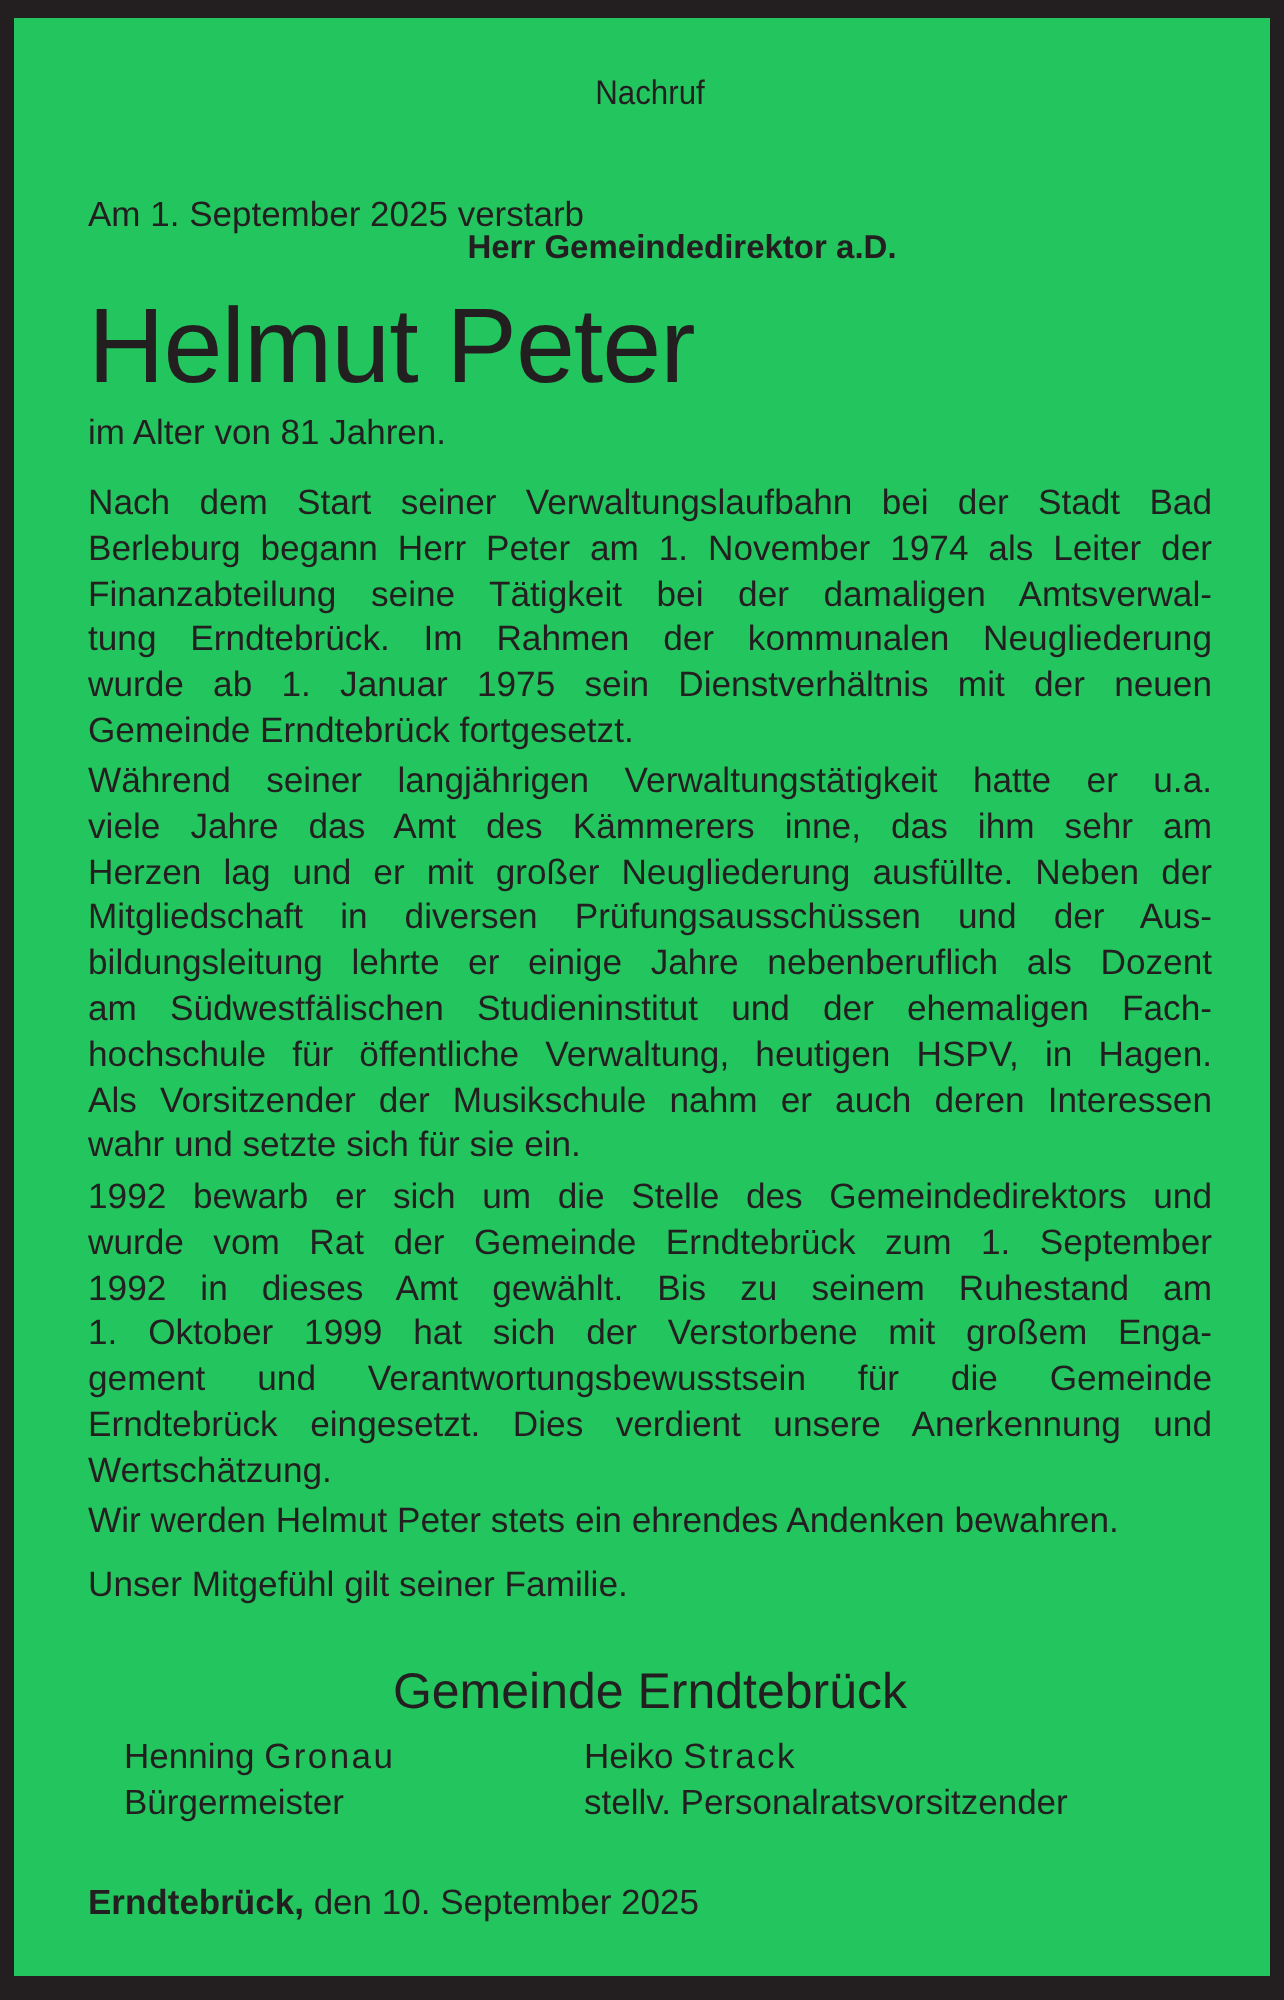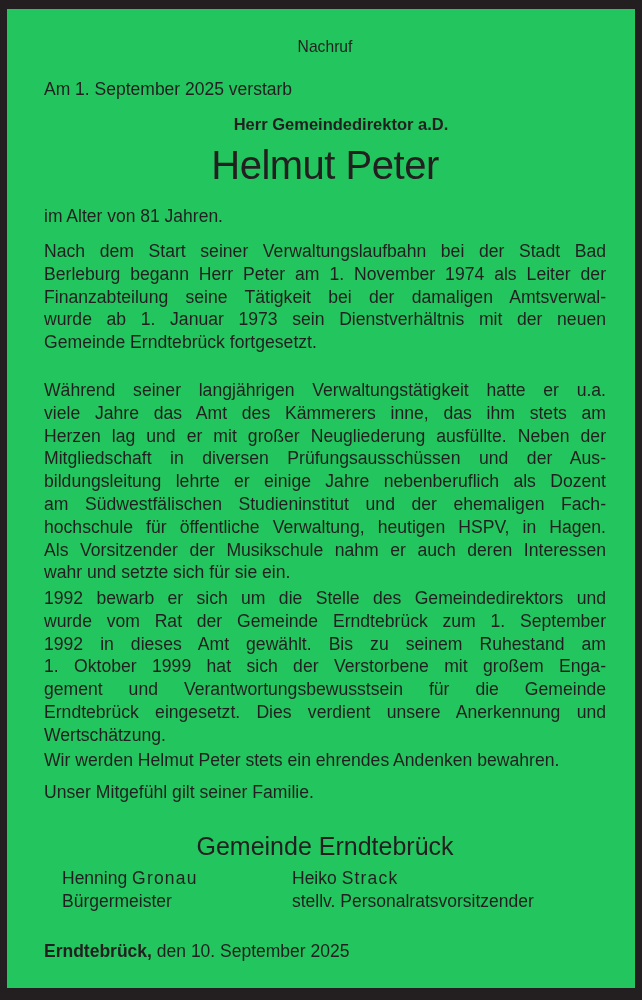--- a/index.html
+++ b/index.html
@@ -2,54 +2,55 @@
 <html><head>
 <meta charset="utf-8">
 <style>
   html, body { margin: 0; padding: 0; }
   body { width: 642px; height: 1000px; background: #231f20; font-family: "Liberation Sans", sans-serif; color: #231f20; }
   .frame { position: absolute; left: 7px; top: 9px; width: 628px; height: 979px; background: #22c55e; }
   .content { position: absolute; left: 37px; top: 0; width: 562px; }
   .nachruf { position: absolute; left: 0; width: 562px; top: 28px; font-size: 17px; text-align: center; transform: scaleX(0.92); }
   .line { position: absolute; left: 0; font-size: 17.5px; white-space: nowrap; }
   .title { position: absolute; left: 16px; width: 562px; top: 106px; font-size: 16.5px; font-weight: bold; text-align: center; }
-  .name { position: absolute; left: 0; width: 562px; top: 134px; font-size: 40px; text-align: center; letter-spacing: -0.5px; }
+  .name { position: absolute; left: 0; width: 562px; top: 134px; font-size: 53px; letter-spacing: -0.5px; }
   .para { position: absolute; left: 0; width: 562px; font-size: 17.6px; line-height: 22.8px; text-align: justify; text-align-last: left; }
   .para span.l { display: block; text-align: justify; text-align-last: justify; white-space: nowrap; }
   .para span.last { text-align-last: left; }
   .org { position: absolute; left: 0; width: 562px; top: 823px; font-size: 25px; text-align: center; }
   .sig { position: absolute; top: 858px; font-size: 17.5px; text-align: left; line-height: 23px; }
   .sig1 { left: 18px; width: 192px; }
   .sig2 { left: 248px; width: 300px; }
   .spaced { letter-spacing: 1.2px; }
   .date { position: absolute; left: 0; top: 932px; font-size: 17.5px; white-space: nowrap; }
   .date b { font-weight: bold; margin-top: 22px; }
 </style>
 </head>
 <body>
 
 <div class="frame">
   <div class="content">
     <div class="nachruf">Nachruf</div>
-    <div class="line" style="top:70px;">Am 1. September 2025 verstarb</div>
+    <div class="line" style="top:88px;">Am 1. September 2025 verstarb</div>
     <div class="title">Herr Gemeindedirektor a.D.</div>
     <div class="name">Helmut Peter</div>
     <div class="line" style="top:197px;">im Alter von 81 Jahren.</div>
 
     <div class="para" style="top:231px;">
       <span class="l">Nach dem Start seiner Verwaltungslaufbahn bei der Stadt Bad</span>
       <span class="l">Berleburg begann Herr Peter am 1. November 1974 als Leiter der</span>
       <span class="l">Finanzabteilung seine Tätigkeit bei der damaligen Amtsverwal-</span>
-      <span class="l">wurde ab 1. Januar 1973 sein Dienstverhältnis mit der neuen</span>
+      <span class="l">tung Erndtebrück. Im Rahmen der kommunalen Neugliederung</span>
+      <span class="l">wurde ab 1. Januar 1975 sein Dienstverhältnis mit der neuen</span>
       <span class="l last">Gemeinde Erndtebrück fortgesetzt.</span>
     </div>
 
     <div class="para" style="top:370px;">
       <span class="l">Während seiner langjährigen Verwaltungstätigkeit hatte er u.a.</span>
-      <span class="l">viele Jahre das Amt des Kämmerers inne, das ihm stets am</span>
+      <span class="l">viele Jahre das Amt des Kämmerers inne, das ihm sehr am</span>
       <span class="l">Herzen lag und er mit großer Neugliederung ausfüllte. Neben der</span>
       <span class="l">Mitgliedschaft in diversen Prüfungsausschüssen und der Aus-</span>
       <span class="l">bildungsleitung lehrte er einige Jahre nebenberuflich als Dozent</span>
       <span class="l">am Südwestfälischen Studieninstitut und der ehemaligen Fach-</span>
       <span class="l">hochschule für öffentliche Verwaltung, heutigen HSPV, in Hagen.</span>
       <span class="l">Als Vorsitzender der Musikschule nahm er auch deren Interessen</span>
       <span class="l last">wahr und setzte sich für sie ein.</span>
     </div>
 
     <div class="para" style="top:578px;">

